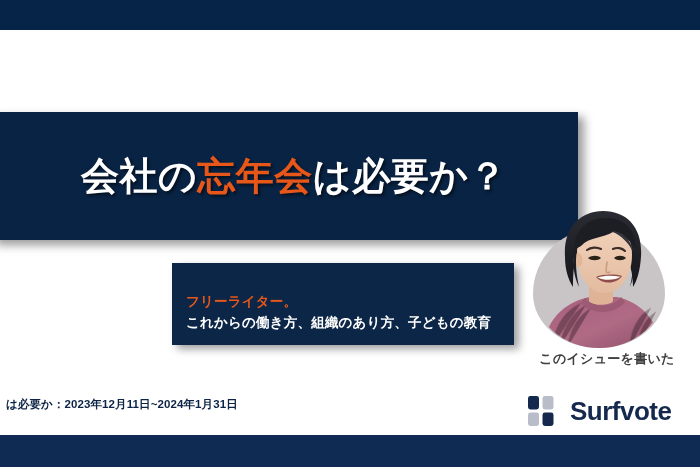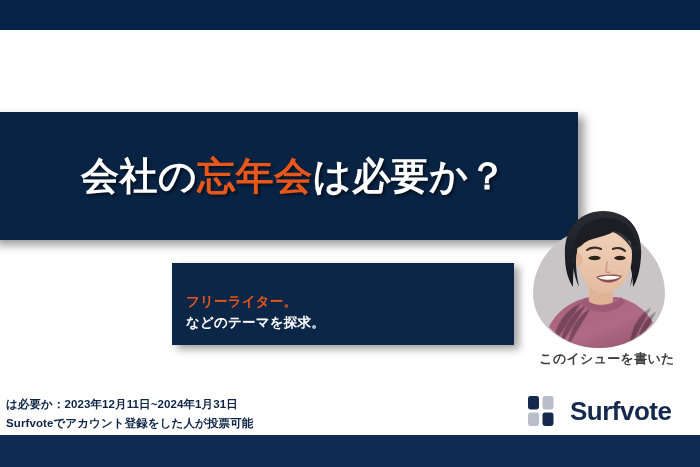--- a/index.html
+++ b/index.html
@@ -181,21 +181,21 @@
 <div id="slide">
 
   <div class="bar-top"></div>
 
   <div class="title-block">
     <div class="title-text"><span>会社の</span><span class="hl">忘年会</span><span>は必要か？</span></div>
   </div>
 
   <div class="desc-box">
     <div class="desc-line accent">フリーライター。</div>
-    <div class="desc-line">などのテーマを探求。</div>
+    <div class="desc-line">これからの働き方、組織のあり方、子どもの教育</div>
   </div>
 
   <div class="author-photo">
     <div class="photo-circle"></div>
     <svg class="photo-svg" viewBox="0 0 132 143">
       <defs>
         <clipPath id="circClip">
           <ellipse cx="66" cy="83" rx="66" ry="60"></ellipse>
         </clipPath>
         <linearGradient id="sweaterG" x1="0" y1="0" x2="1" y2="1">
@@ -264,18 +264,17 @@
         <rect x="14.5" y="0" width="11" height="13.5" rx="2.4" fill="#b9bdc9"></rect>
         <rect x="0" y="16.5" width="11" height="13.5" rx="2.4" fill="#b9bdc9"></rect>
         <rect x="14.5" y="16.5" width="11" height="13.5" rx="2.4" fill="#14294d"></rect>
       </svg>
     </div>
     <div class="logo-word">Surfvote</div>
   </div>
 
   <div class="vote-info">
     <div class="vote-line">は必要か：2023年12月11日~2024年1月31日</div>
-    <div class="vote-line">Surfvoteでアカウント登録をした人が投票可能</div>
   </div>
 
   <div class="bar-bottom"></div>
 
 </div>
 
 </body></html>

